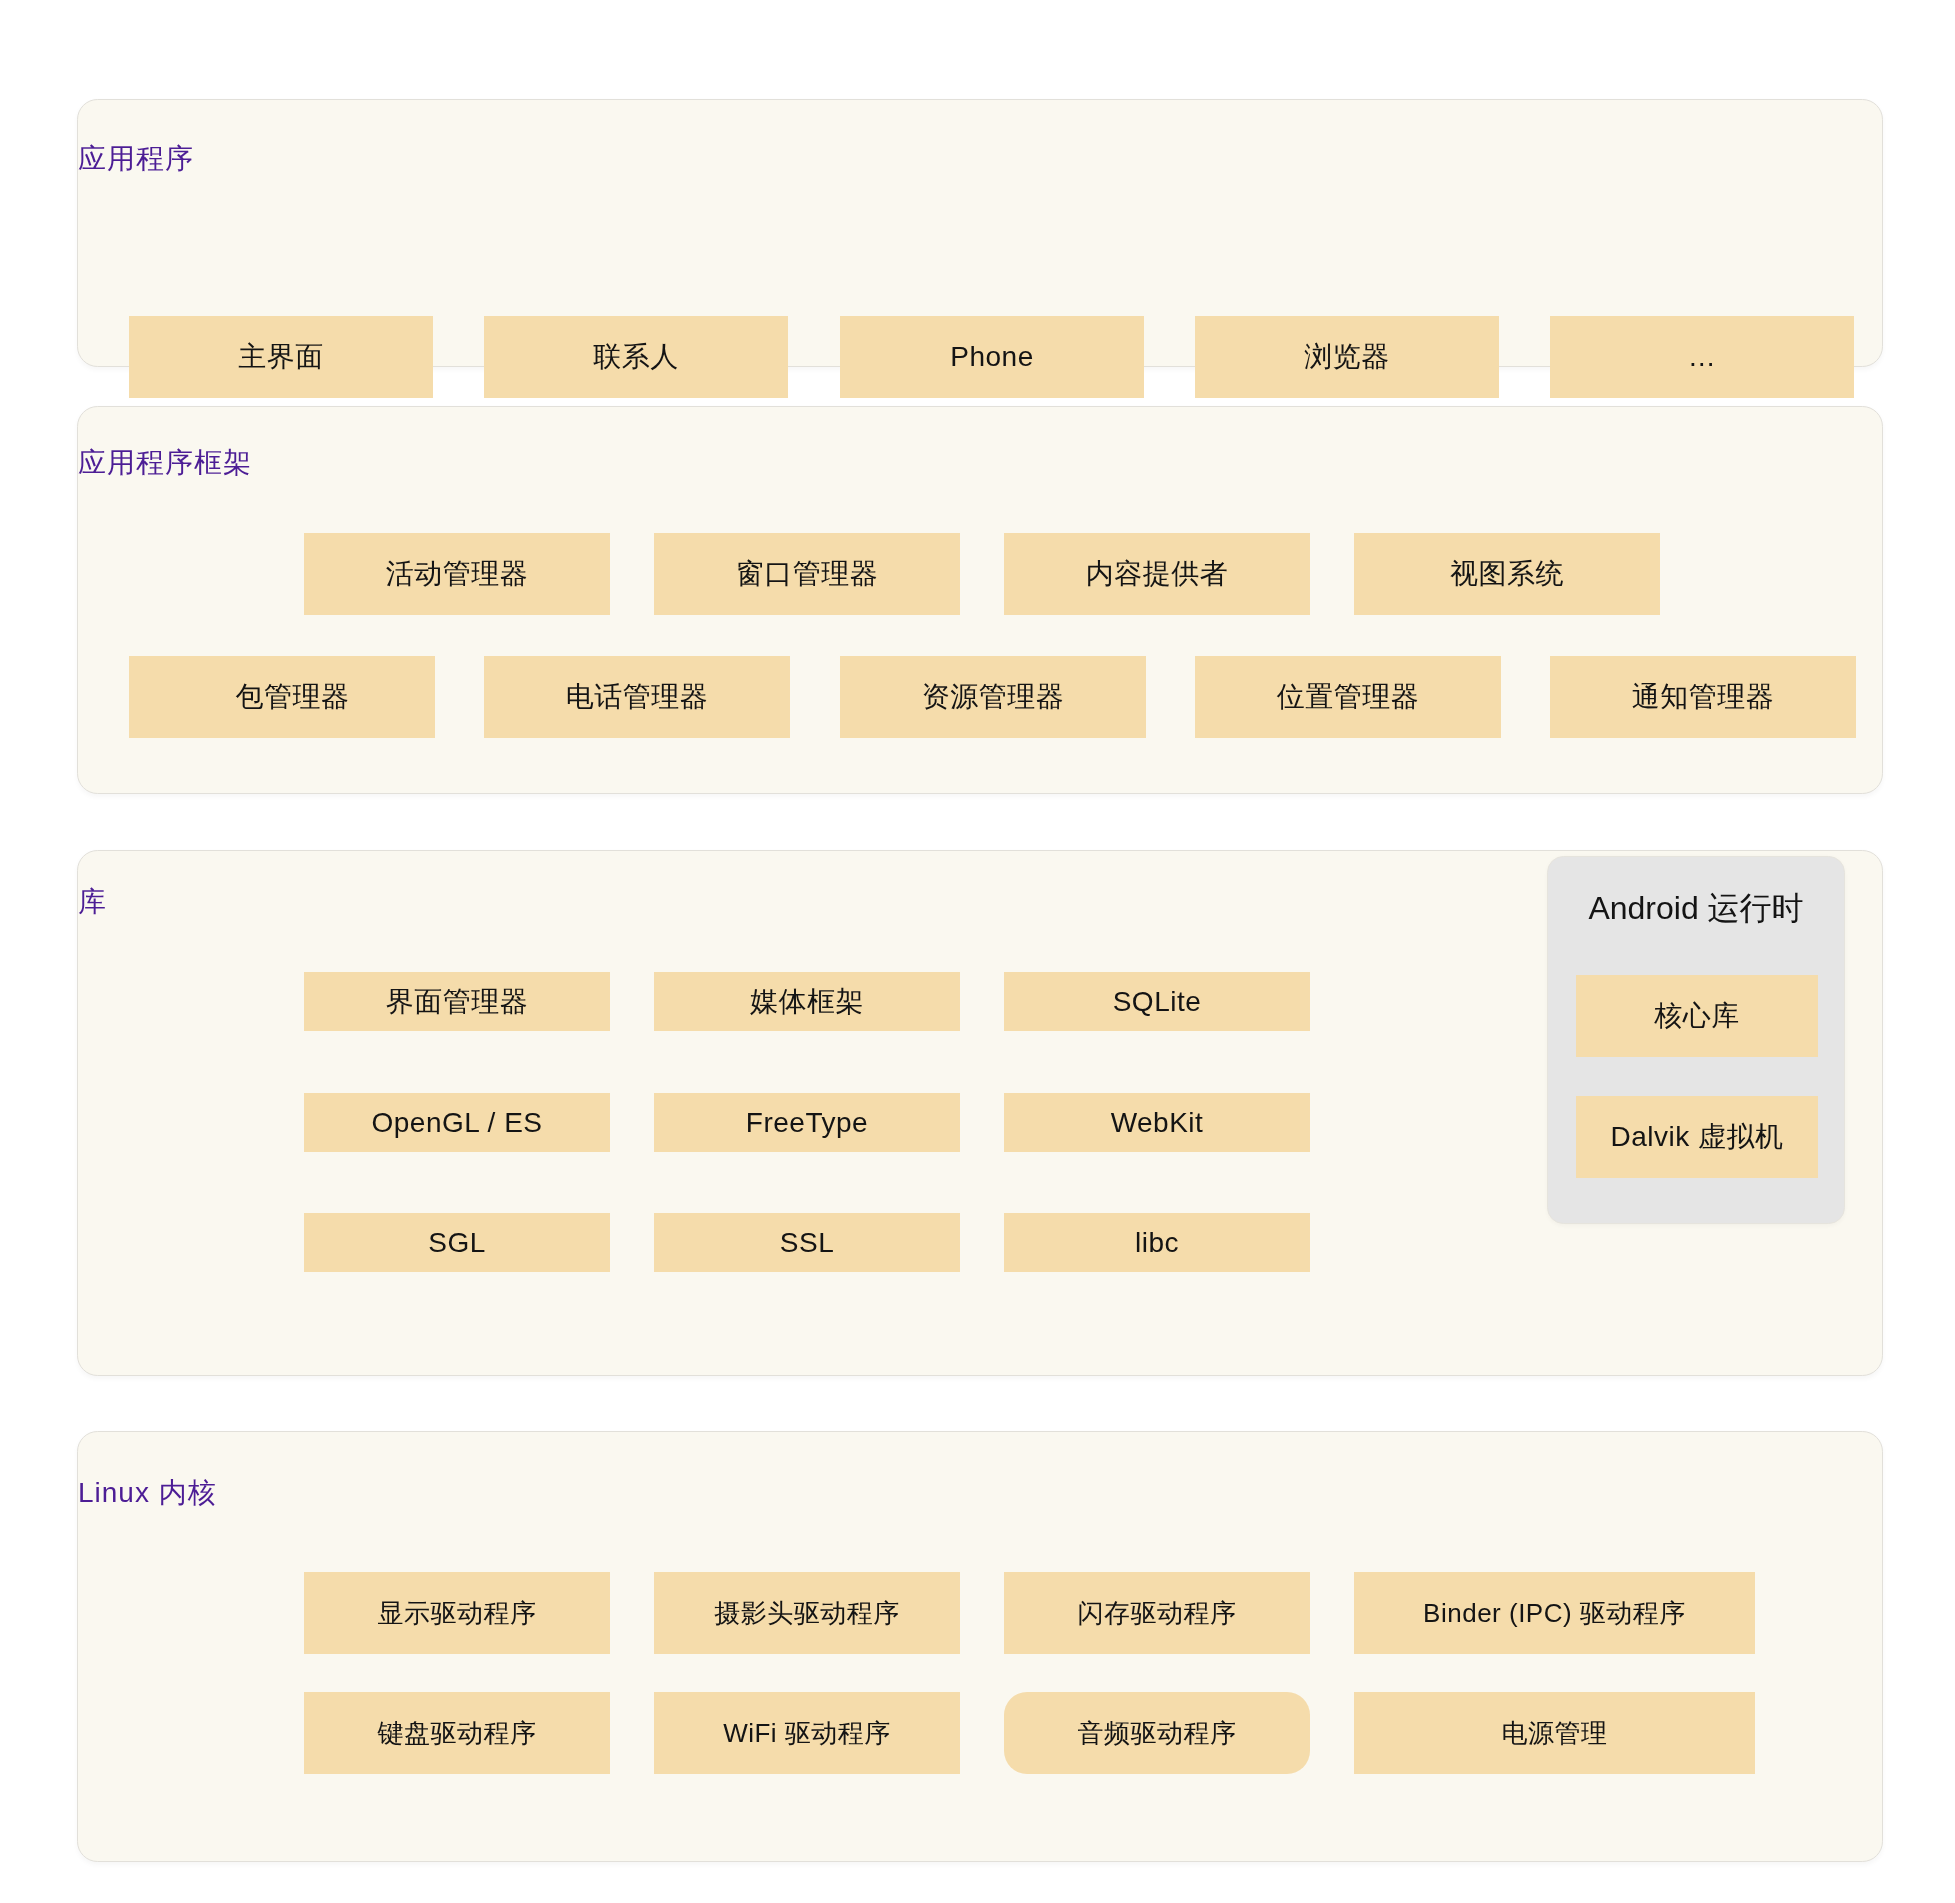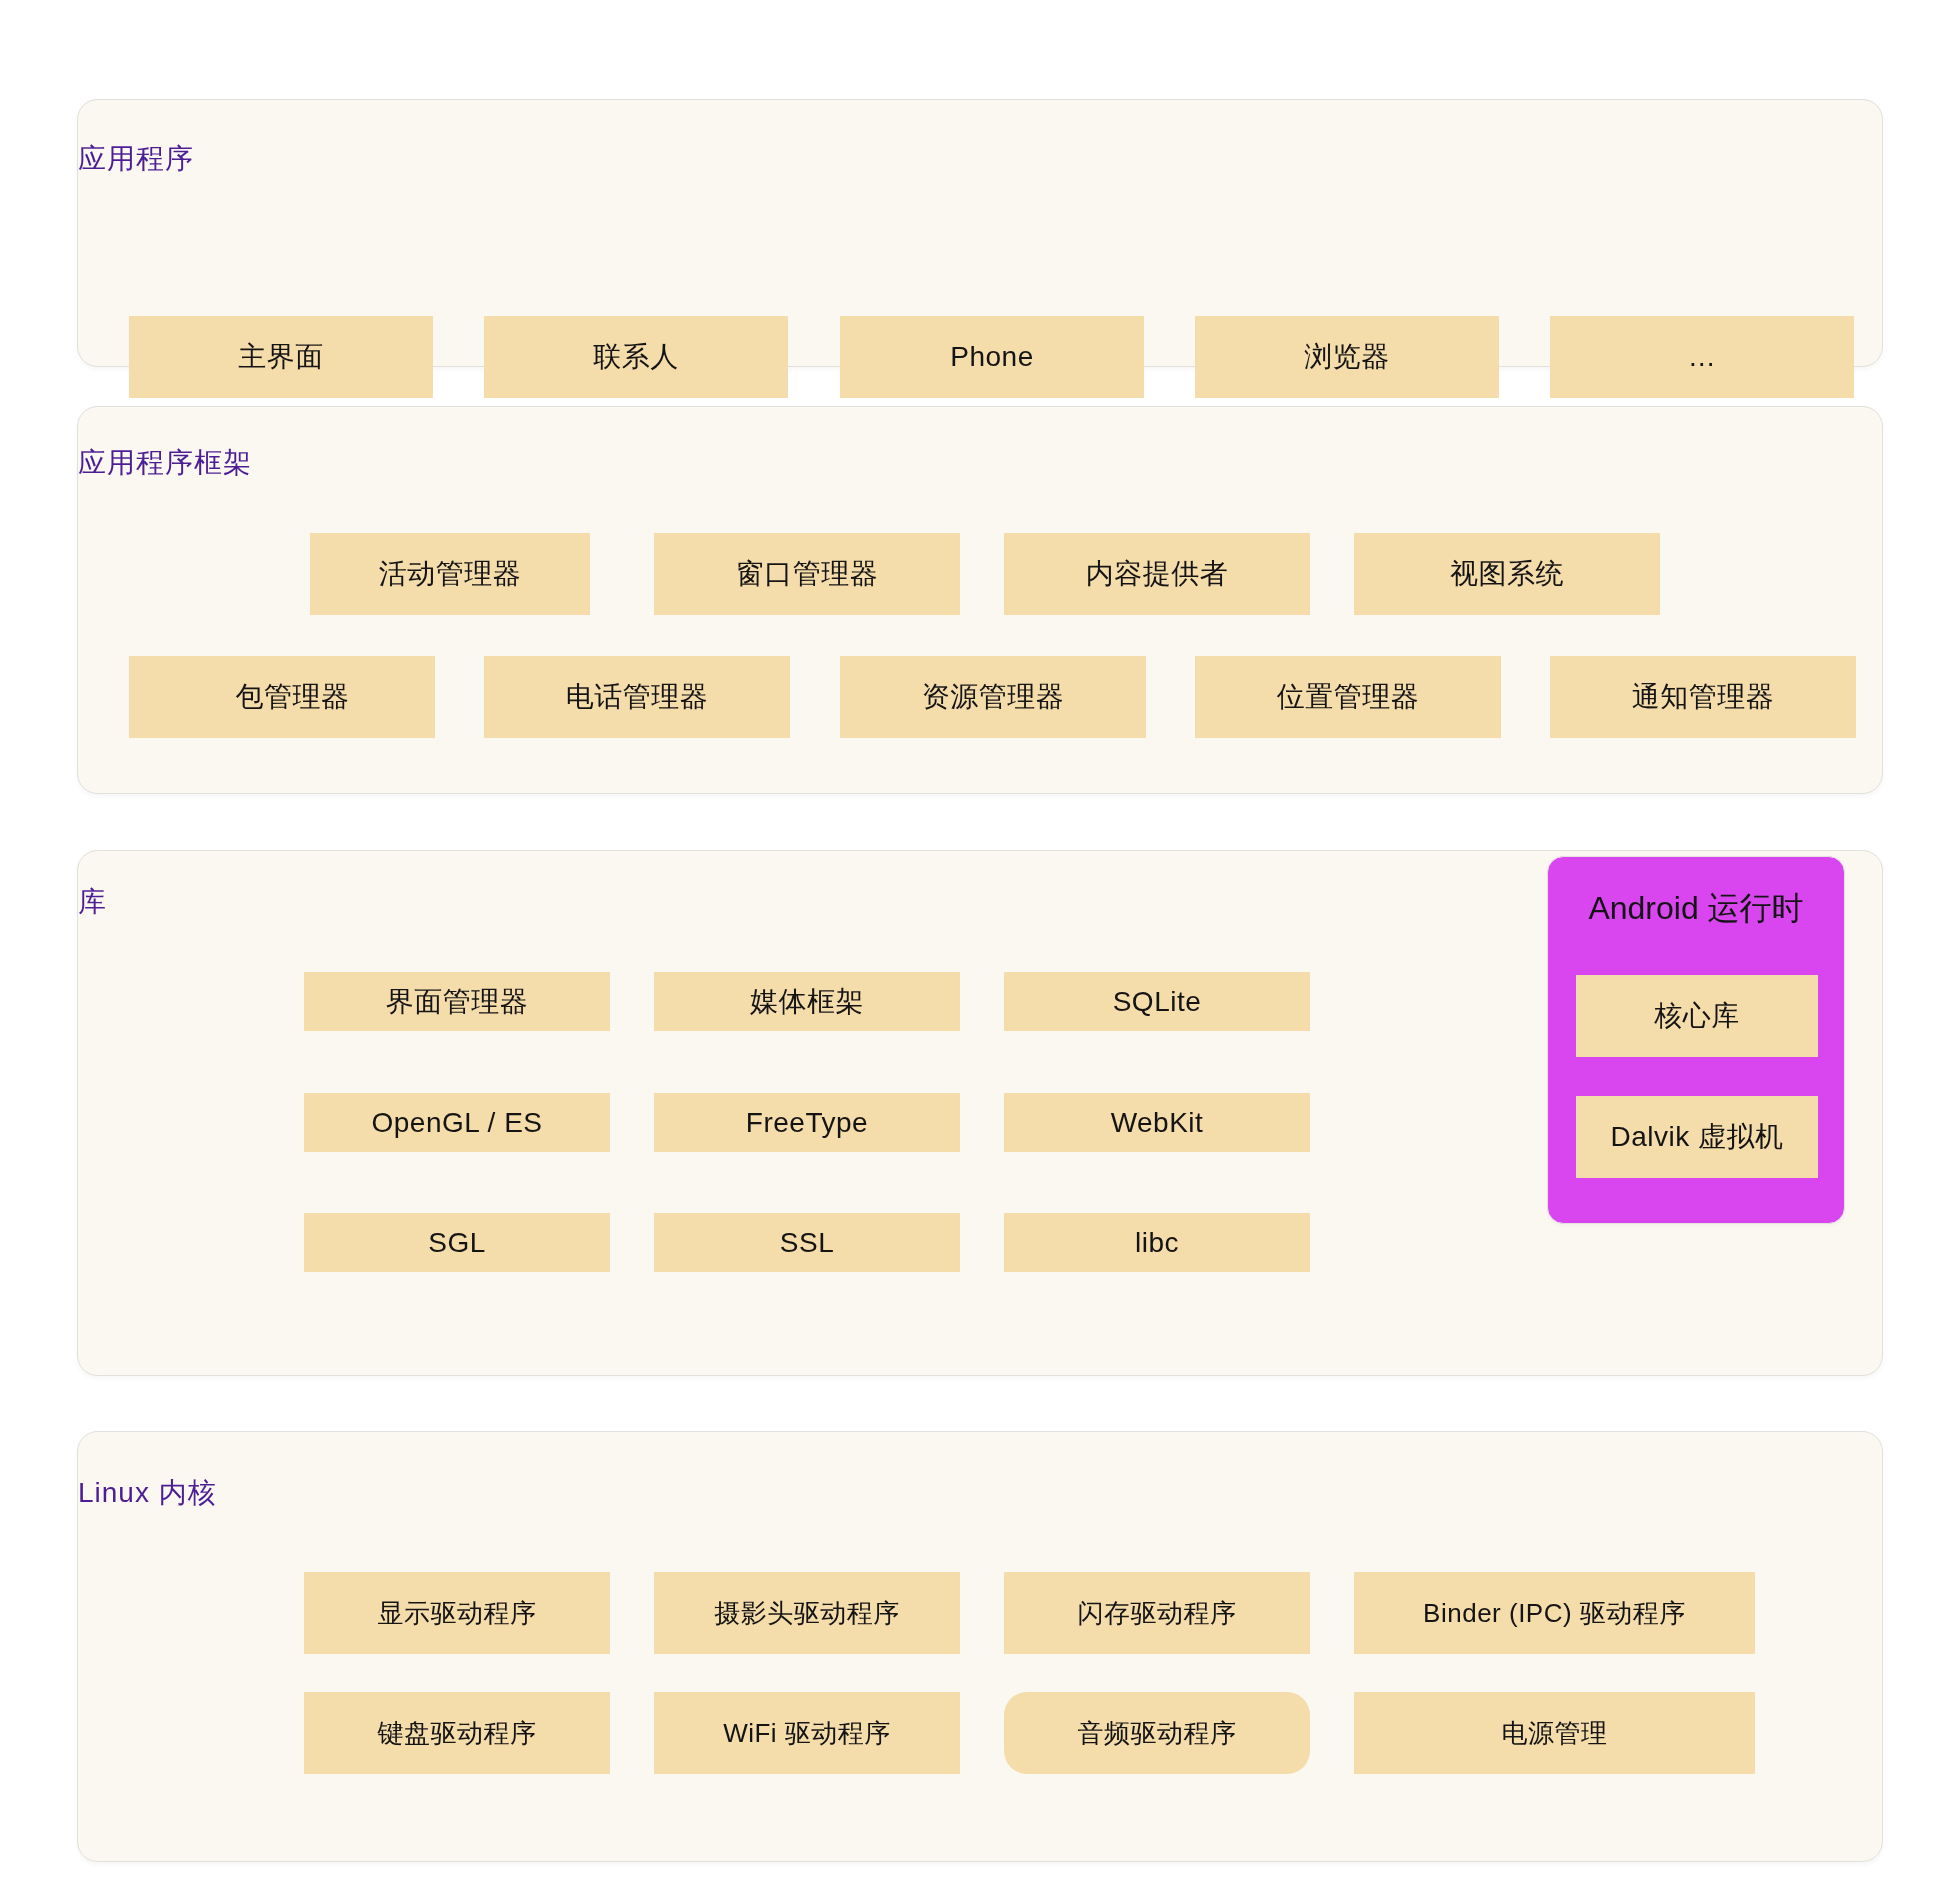--- a/index.html
+++ b/index.html
@@ -56,21 +56,21 @@
     font-weight: 400;
     color: #141414;
     letter-spacing: 0.5px;
     white-space: nowrap;
   }
   .tile.sm { font-size: 26px; }
 
   
   .subpanel {
     position: absolute;
-    background: #d946ef;
+    background: #e5e5e5;
     border: 1.5px solid #e6e4dd;
     border-radius: 16.5px;
     box-sizing: border-box;
     box-shadow: 0 1.5px 4.1px rgba(0,0,0,0.03);
   }
 
   
   #layer-apps { left: 77px; top: 99px; width: 1806px; height: 268px; }
   #layer-apps .layer-title { top: 40px; }
   #layer-apps .tile { top: 216px; height: 82px; }
@@ -79,21 +79,21 @@
   #apps-2 { left: 762px; width: 304px; }
   #apps-3 { left: 1117px; width: 304px; }
   #apps-4 { left: 1472px; width: 304px; }
 
   
   #layer-fw { left: 77px; top: 406px; width: 1806px; height: 388px; }
   #layer-fw .layer-title { top: 37px; }
   #layer-fw .tile { height: 82px; }
   .fw-r1 { top: 126px; }
   .fw-r2 { top: 249px; }
-  #fw-0 { left: 232px;  width: 280px; }
+  #fw-0 { left: 226px;  width: 306px; }
   #fw-1 { left: 576px; width: 306px; }
   #fw-2 { left: 926px; width: 306px; }
   #fw-3 { left: 1276px; width: 306px; }
   #fw-4 { left: 51px;  width: 306px; padding-left: 21px; }
   #fw-5 { left: 406px;  width: 306px; }
   #fw-6 { left: 762px; width: 306px; }
   #fw-7 { left: 1117px; width: 306px; }
   #fw-8 { left: 1472px; width: 306px; }
 
   

